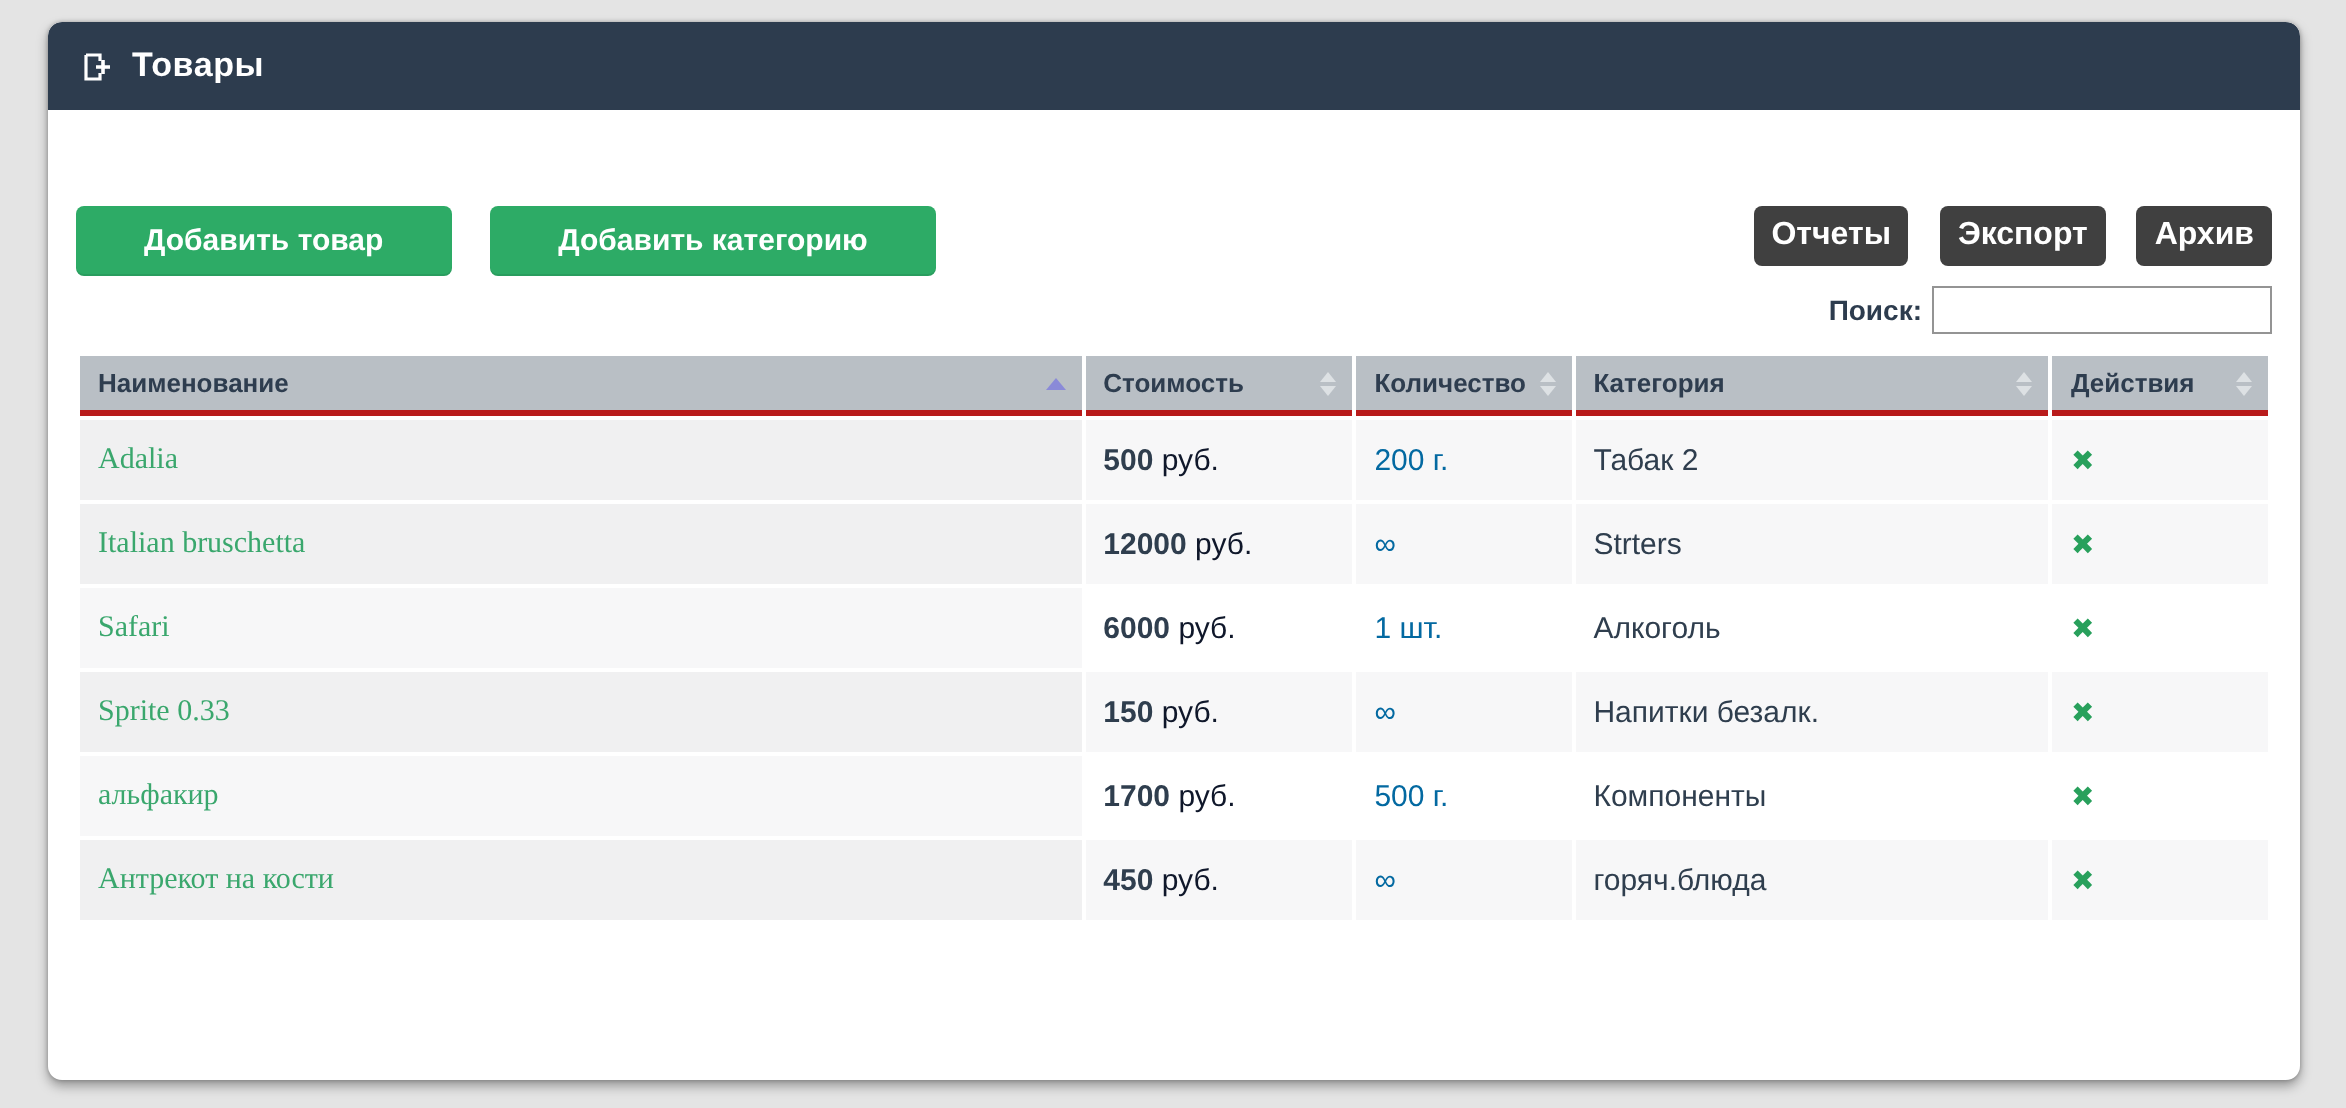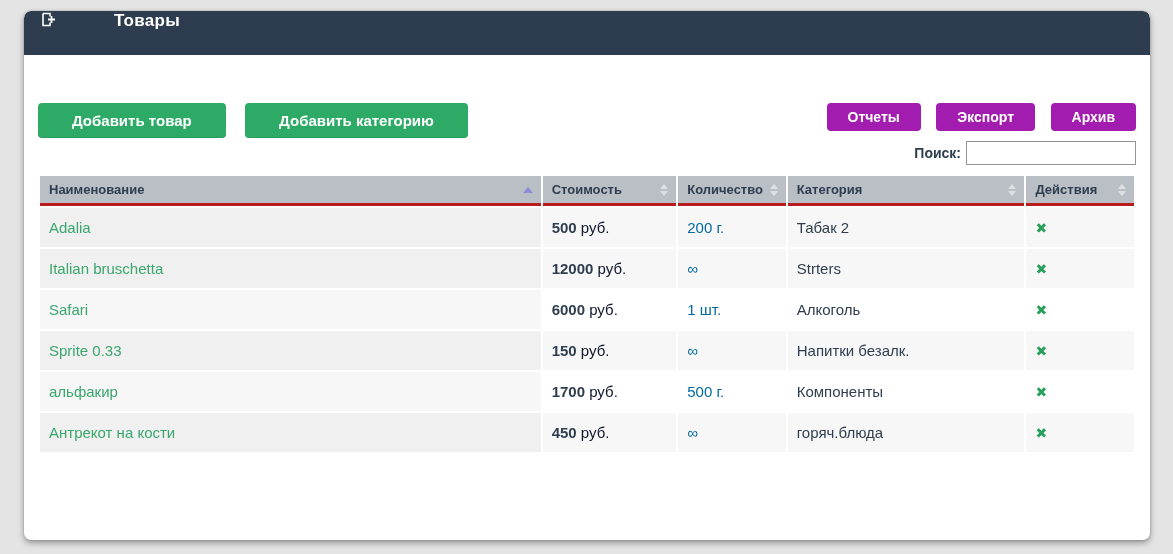--- a/index.html
+++ b/index.html
@@ -16,23 +16,23 @@
     background: #ffffff;
     border-radius: 7px;
     box-shadow: 0 3px 6px rgba(0,0,0,0.35), 0 0 2px rgba(0,0,0,0.25);
     overflow: hidden;
   }
   .panel-header {
     height: 44px;
     background: #2d3c4e;
     border-radius: 7px 7px 0 0;
     display: flex;
+    align-items: center;
     padding: 0 16px;
     color: #fff;
-    gap: 48px;
   }
   .panel-header .hdr-icon { display: inline-flex; margin-right: 9px; }
   .panel-title {
     font-size: 17px;
     font-weight: bold;
     letter-spacing: 0.3px;
   }
   .content { padding: 0 14px; }
   .toolbar {
     display: flex;
@@ -51,23 +51,23 @@
     text-align: center;
   }
   .btn-green {
     background: #2dab66;
     font-size: 15px;
     padding: 9px 34px;
     margin-right: 15px;
     box-shadow: inset 0 -1px 0 rgba(0,0,0,0.08);
   }
   .btn-orange {
-    background: #a21caf;
-    font-size: 14px;
-    padding: 6px 21px;
+    background: #404040;
+    font-size: 16px;
+    padding: 6px 9px;
     margin-left: 11px;
   }
   .right-tools { text-align: right; }
   .search-row {
     margin-top: 10px;
     display: flex;
     align-items: center;
     justify-content: flex-end;
   }
   .search-label {
@@ -131,20 +131,21 @@
     white-space: nowrap;
   }
   tr.r-odd td { background: #f7f7f8; }
   tr.r-odd td.sorted-col { background: #f0f0f1; }
   tr.r-even td.sorted-col { background: #f7f7f8; }
   a.prod-link {
     color: #3aa76d;
     text-decoration: none;
     cursor: pointer;
     font-size: 15px;
+    font-family: Liberation Serif, serif;
   }
   .price-num { font-weight: bold; color: #2f3e4e; }
   .price-unit { color: #0f172a; }
   td.qty-cell { color: #0369a1; }
   td.cat-cell { color: #2f3e4e; }
   .del-btn {
     color: #28a05c;
     font-weight: bold;
     font-size: 14px;
     cursor: pointer;

